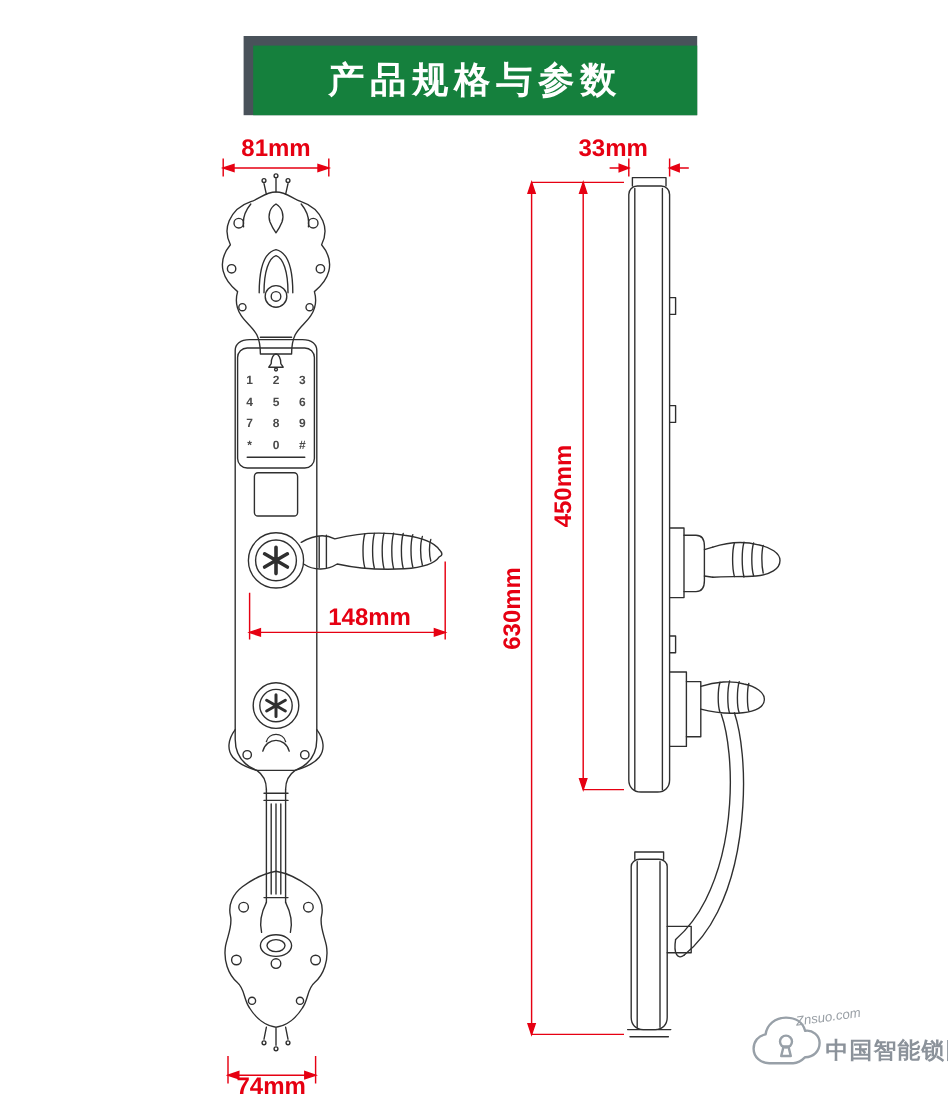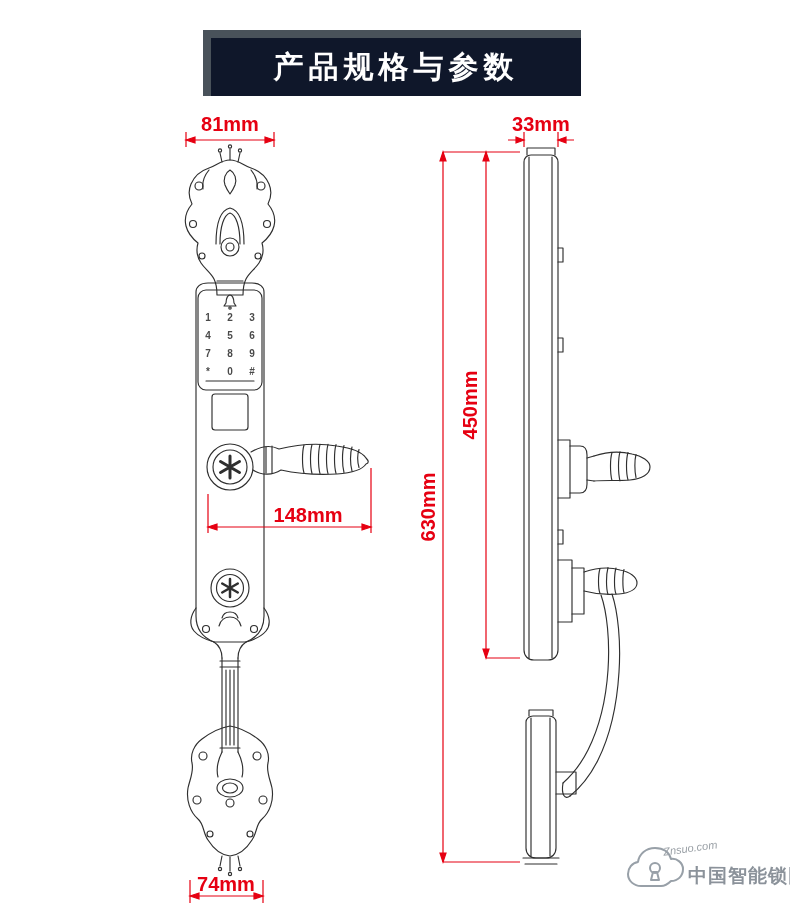--- a/index.html
+++ b/index.html
@@ -12,21 +12,21 @@
   }
   .abs { position:absolute; }
 
   
   .banner-shadow {
     left:203px; top:30px; width:378px; height:66px;
     background:#49525a;
   }
   .banner-face {
     left:211px; top:38px; width:370px; height:58px;
-    background:#0f172a;
+    background:#15803d;
     display:flex; align-items:center; justify-content:center;
   }
   .banner-face .title-text {
     color:#ffffff; font-size:30px; font-weight:700; letter-spacing:5px;
     white-space:nowrap;
   }
 
   
   .dim-h {
     position:absolute; color:#e60012; font-size:20px; font-weight:600;
@@ -215,20 +215,20 @@
   <span>6</span>
   <span>7</span>
   <span>8</span>
   <span>9</span>
   <span>*</span>
   <span>0</span>
   <span>#</span>
 </div>
 
 <div class="dim-h" style="left:230px; top:113px">81mm</div>
-<div class="dim-h" style="left:541px; top:113px">33mm</div>
+<div class="dim-h" style="left:511px; top:113px">33mm</div>
 <div class="dim-h" style="left:308px; top:504px">148mm</div>
-<div class="dim-h" style="left:226px; top:873px">74mm</div>
+<div class="dim-h" style="left:226px; top:895px">74mm</div>
 <div class="dim-v" style="left:428px; top:507px">630mm</div>
 <div class="dim-v" style="left:470px; top:405px">450mm</div>
 
 <div class="abs wm-site">Znsuo.com</div>
 <div class="abs wm-name">中国智能锁网</div>
 
 </body></html>

